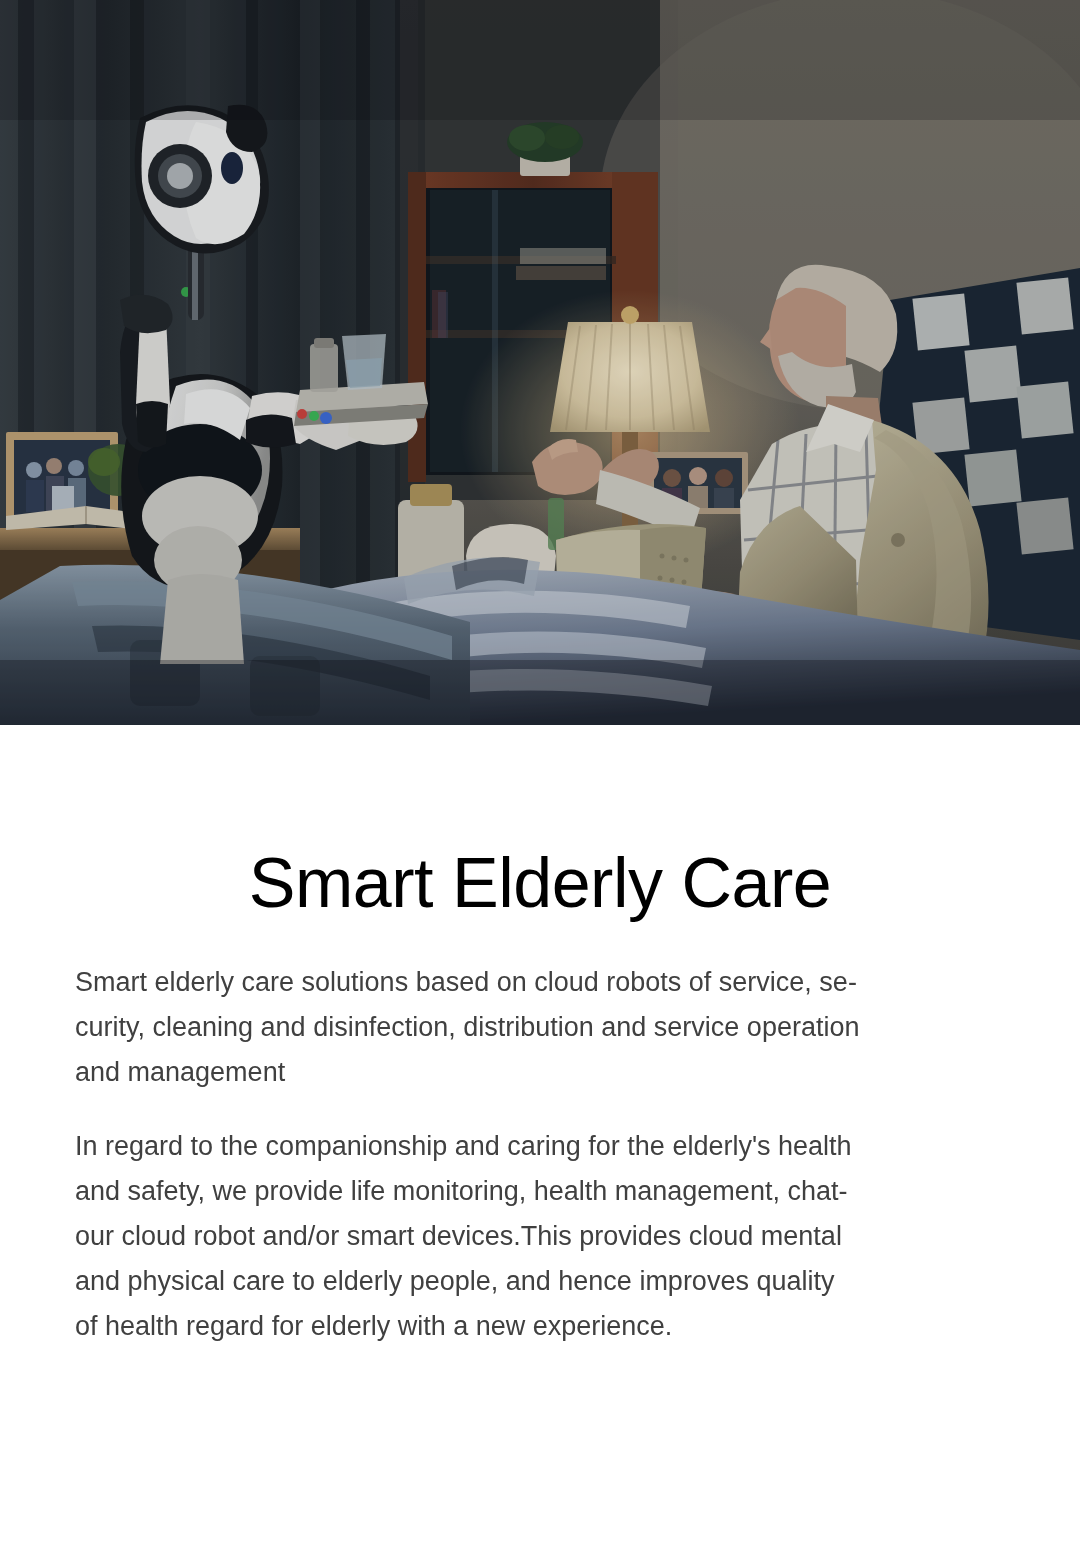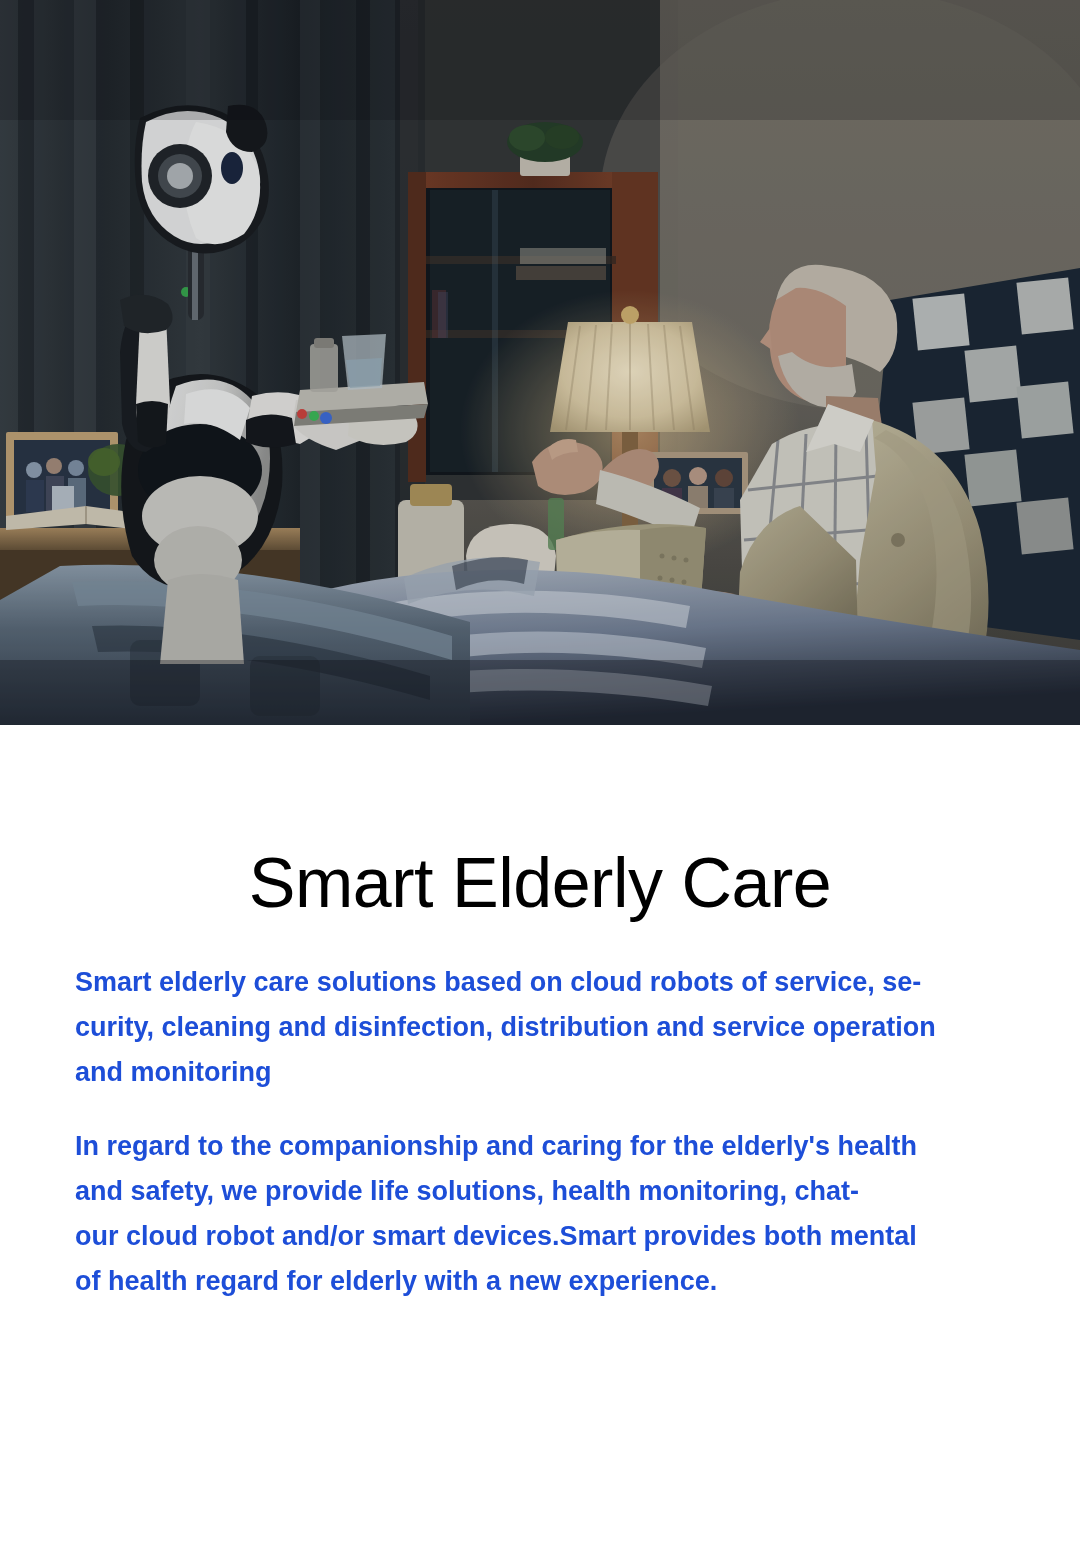--- a/index.html
+++ b/index.html
@@ -56,22 +56,22 @@
   .body-copy {
     position: absolute;
     top: 235px;
     left: 75px;
     width: 938px;
   }
 
   .para {
     font-size: 27px;
     line-height: 45px;
-    color: #1d4ed8;
-    font-weight: 700;
+    color: #404040;
+    font-weight: 400;
     margin-bottom: 29px;
   }
   .para:last-child { margin-bottom: 0; }
   .para .ln { display: block; white-space: pre; }
 </style>
 </head>
 <body>
 
 <div class="page">
 
@@ -380,26 +380,27 @@
 
   <div class="content">
 
     <h1 class="page-title">Smart Elderly Care</h1>
 
     <div class="body-copy">
 
       <p class="para">
         <span class="ln">Smart elderly care solutions based on cloud robots of service, se-</span>
         <span class="ln">curity, cleaning and disinfection, distribution and service operation</span>
-        <span class="ln">and monitoring</span>
+        <span class="ln">and management</span>
       </p>
 
       <p class="para">
         <span class="ln">In regard to the companionship and caring for the elderly's health</span>
-        <span class="ln">and safety, we provide life solutions, health monitoring, chat-</span>
-        <span class="ln">our cloud robot and/or smart devices.Smart provides both mental</span>
+        <span class="ln">and safety, we provide life monitoring, health management, chat-</span>
+        <span class="ln">our cloud robot and/or smart devices.This provides cloud mental</span>
+        <span class="ln">and physical care to elderly people, and hence improves quality</span>
         <span class="ln">of health regard for elderly with a new experience.</span>
       </p>
 
     </div>
   </div>
 
 </div>
 
 </body></html>

